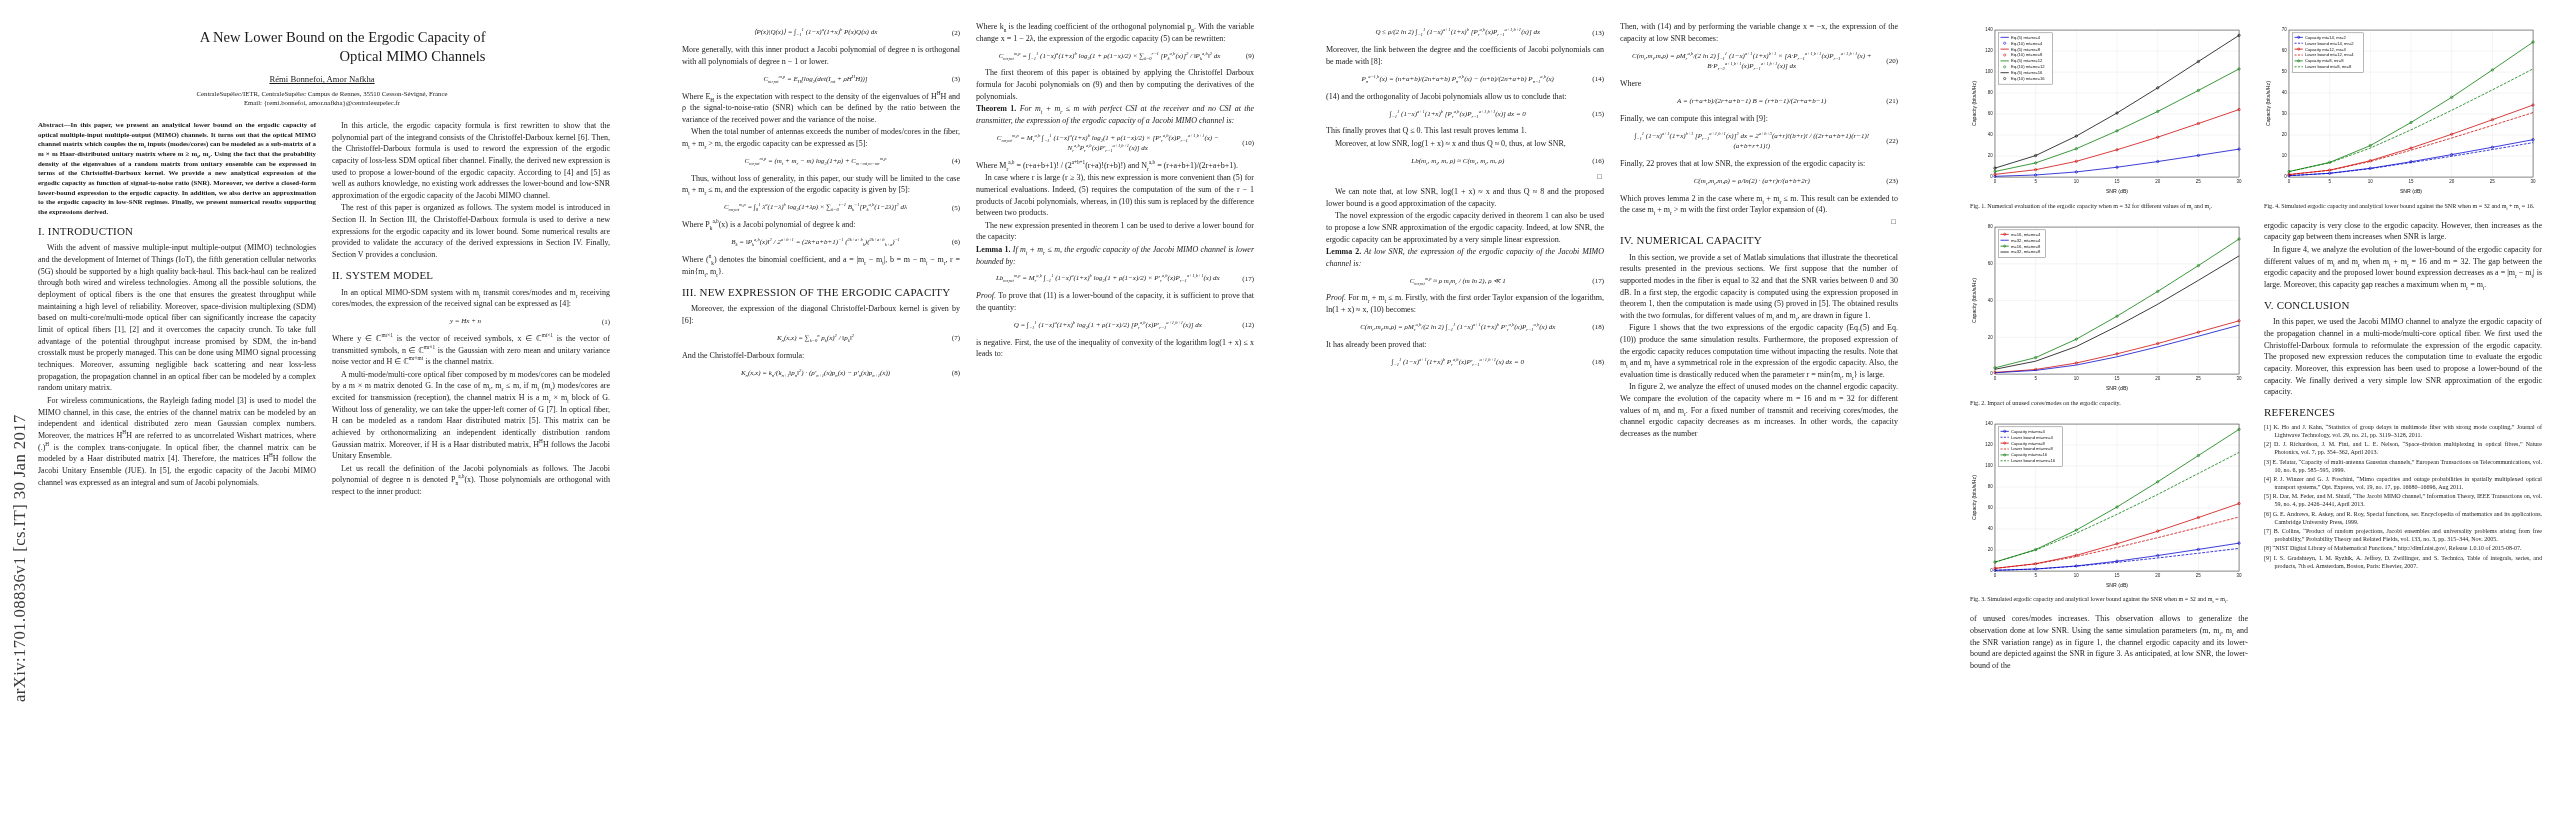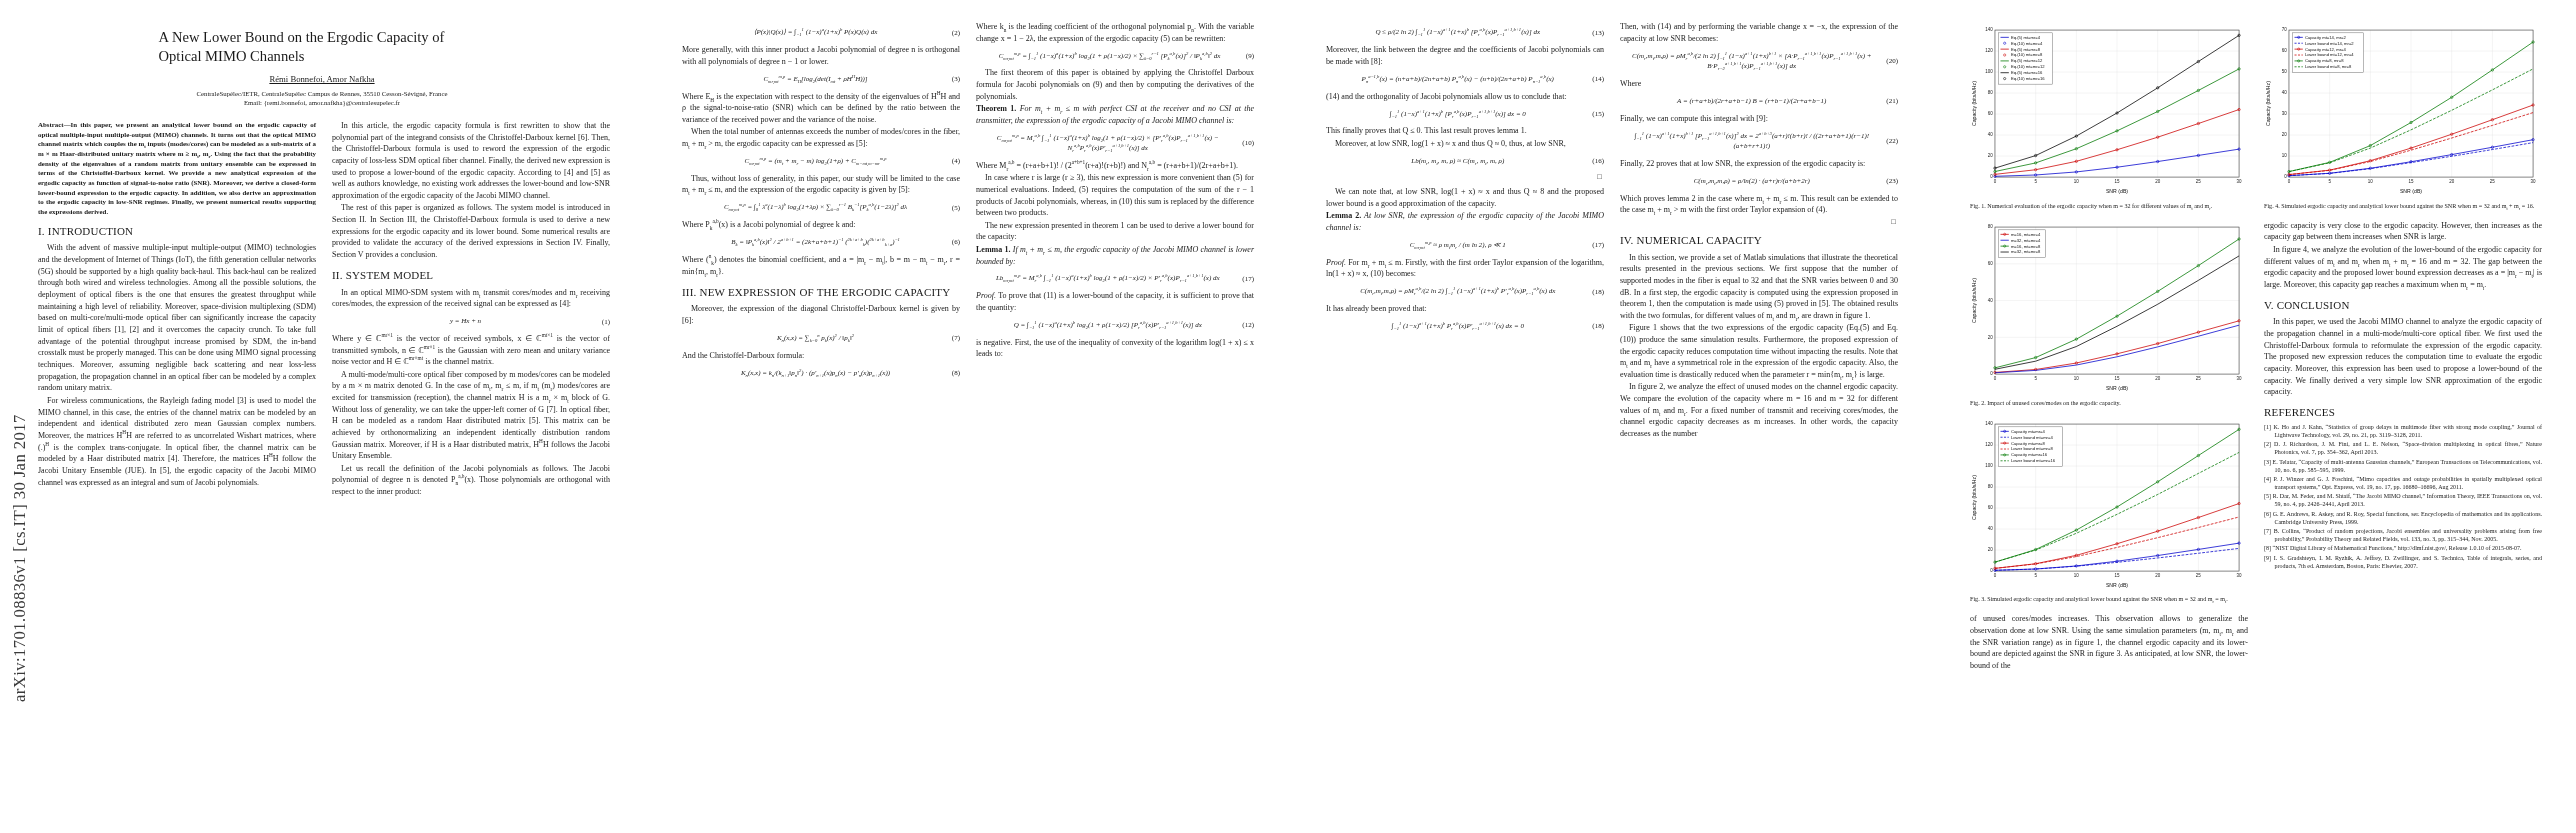--- a/index.html
+++ b/index.html
@@ -1,20 +1,20 @@
 <!DOCTYPE html>
 <html style="font-size:11px"><head>
 <meta charset="utf-8">
 <style>
   *{margin:0;padding:0;box-sizing:border-box;}
   html,body{width:2576px;height:834px;background:#ffffff;}
   body{font-family:"Liberation Serif",serif;color:#1a1a1a;}
   .strip{position:relative;display:flex;width:2576px;height:834px;background:#ffffff;}
   .page{width:644px;height:834px;padding:21px 38px 11px;overflow:hidden;position:relative;flex:none;background:#ffffff;}
-  .title{font-weight:normal;font-size:14.6px;line-height:1.3;text-align:left;margin:7px auto 8.3px;width:327px;}
+  .title{font-weight:normal;font-size:14.6px;line-height:1.3;text-align:right;margin:7px auto 8.3px;width:327px;}
   .authors{text-align:center;font-size:8.7px;margin-bottom:4.9px;text-decoration:underline;}
   .affil{text-align:center;font-size:6.8px;line-height:1.35;}
   .cols{display:flex;gap:16px;margin-top:12.5px;align-items:flex-start;}
   .body-page .cols{margin-top:0;}
   .col{width:278px;flex:none;}
   .para{font-size:8px;line-height:1.46;text-align:justify;text-indent:9px;margin:0 0 0.7px;}
   .noindent{text-indent:0;}
   .abstract{font-size:6.9px;font-weight:bold;line-height:1.4;text-align:justify;margin-bottom:4.9px;}
   .sec-head{text-align:left;font-size:11px;margin:8.3px 0 5.6px;letter-spacing:0.2px;}
   .eq-row{display:flex;align-items:center;gap:2.8px;margin:6.3px 0;}
@@ -156,20 +156,21 @@
             <div class="eq-num">(15)</div>
           </div>
           <p class="para noindent">This finally proves that Q ≤ 0. This last result proves lemma 1.</p>
           <p class="para">Moreover, at low SNR, log(1 + x) ≈ x and thus Q ≈ 0, thus, at low SNR,</p>
           <div class="eq-row">
             <div class="eq-body">Lb(m<sub>r</sub>, m<sub>t</sub>, m, ρ) ≈ C(m<sub>r</sub>, m<sub>t</sub>, m, ρ)</div>
             <div class="eq-num">(16)</div>
           </div>
           <div class="qed">□</div>
           <p class="para">We can note that, at low SNR, log(1 + x) ≈ x and thus Q ≈ 8 and the proposed lower bound is a good approximation of the capacity.</p>
+          <p class="para">The novel expression of the ergodic capacity derived in theorem 1 can also be used to propose a low SNR approximation of the ergodic capacity. Indeed, at low SNR, the ergodic capacity can be approximated by a very simple linear expression.</p>
           <p class="para noindent"><span class="thm-label">Lemma 2. </span><span class="thm-body">At low SNR, the expression of the ergodic capacity of the Jacobi MIMO channel is:</span></p>
           <div class="eq-row">
             <div class="eq-body">C<sub>mr,mt</sub><sup>m,ρ</sup> ≈ ρ m<sub>t</sub>m<sub>r</sub> / (m ln 2),    ρ ≪ 1</div>
             <div class="eq-num">(17)</div>
           </div>
           <p class="para noindent"><span class="proof-label">Proof. </span><span>For m<sub>r</sub> + m<sub>t</sub> ≤ m. Firstly, with the first order Taylor expansion of the logarithm, ln(1 + x) ≈ x, (10) becomes:</span></p>
           <div class="eq-row">
             <div class="eq-body">C(m<sub>r</sub>,m<sub>t</sub>,m,ρ) = ρM<sub>r</sub><sup>a,b</sup>/(2 ln 2) ∫<sub>−1</sub><sup>1</sup> (1−x)<sup>a+1</sup>(1+x)<sup>b</sup> P′<sub>r</sub><sup>a,b</sup>(x)P<sub>r−1</sub><sup>a,b</sup>(x) dx</div>
             <div class="eq-num">(18)</div>
           </div>

